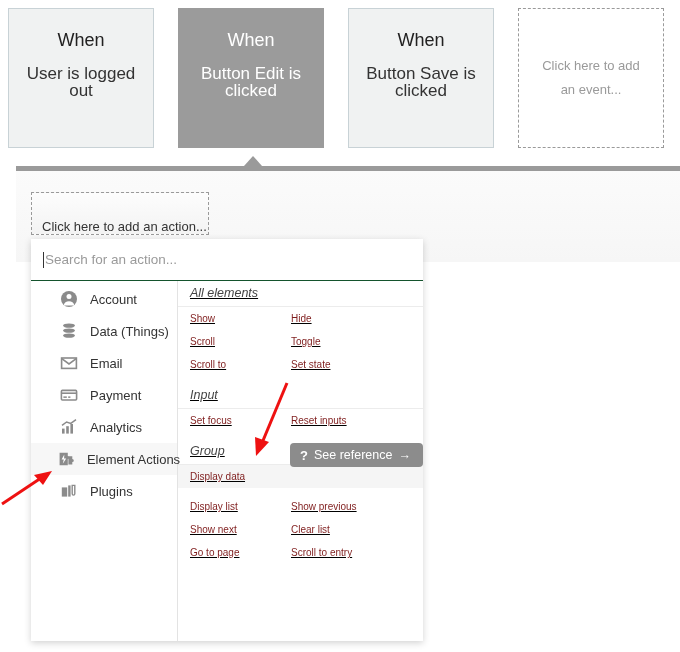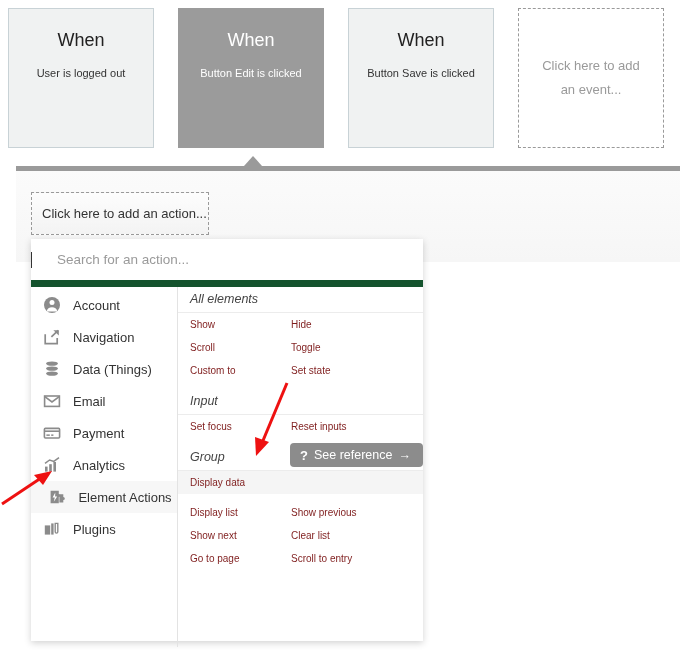--- a/index.html
+++ b/index.html
@@ -45,21 +45,21 @@
     align-items: center;
     justify-content: center;
   }
   .ev-when {
     font-size: 18px;
     color: #222222;
     line-height: 22px;
     margin-bottom: 14px;
   }
   .ev-sub {
-    font-size: 11px;
+    font-size: 17px;
     color: #333333;
     line-height: 17px;
     padding: 0 8px;
   }
   .event-card.selected .ev-when,
   .event-card.selected .ev-sub { color: #ffffff; }
   .ev-placeholder-text {
     font-size: 13px;
     color: #9a9a9a;
     line-height: 24px;
@@ -88,41 +88,41 @@
   #add-action-box {
     position: absolute;
     left: 31px; top: 192px;
     width: 178px; height: 43px;
     box-sizing: border-box;
     border: 1px dashed #9a9a9a;
     background: linear-gradient(#fdfdfd, #f3f3f3);
     font-size: 13px;
     color: #333333;
     display: flex;
-    align-items: center;
+    align-items: flex-end;
     padding-left: 10px;
   }
 
   
   #action-dropdown {
     position: absolute;
     left: 31px; top: 239px;
     width: 392px;
     height: 402px;
     background: #ffffff;
     box-shadow: 0 2px 7px rgba(0,0,0,0.18);
     box-sizing: border-box;
   }
   #search-row {
     height: 41px;
-    border-bottom: 7px solid #14532d;
+    border-bottom: 1px solid #14532d;
     display: flex;
     align-items: center;
+    padding-left: 12px;
     position: relative;
-    gap: 24px;
   }
   #search-caret {
     width: 1px; height: 16px; background: #333;
     margin-right: 1px;
   }
   #search-input {
     border: 0; outline: 0;
     font-family: "Liberation Sans", sans-serif;
     font-size: 13.5px;
     color: #9a9a9a;
@@ -139,41 +139,42 @@
   #category-list {
     width: 147px;
     border-right: 1px solid #e3e3e3;
     box-sizing: border-box;
     padding-top: 2px;
   }
   .cat-item {
     height: 32px;
     display: flex;
     align-items: center;
-    padding-left: 11px;
+    padding-left: 28px;
     box-sizing: border-box;
   }
   .cat-item.active { background: #f7f7f7; justify-content: center; }
   .cat-icon {
     width: 20px; height: 20px;
     margin-right: 11px;
     display: flex; align-items: center; justify-content: center;
     flex: 0 0 20px;
   }
   .cat-icon svg { display: block; }
   .cat-label {
     font-size: 13px;
     color: #333333;
     white-space: nowrap;
   }
 
   #action-list {
     flex: 1;
     padding: 0;
     position: relative;
+    text-decoration: underline;
   }
   .sec-head {
     font-size: 12.5px;
     font-style: italic;
     color: #444444;
     padding: 5px 0 5px 12px;
     border-bottom: 1px solid #ececec;
     line-height: 15px;
   }
   .act-row {
@@ -262,30 +263,20 @@
         <span class="cat-icon">
           <svg width="18" height="18" viewBox="0 0 18 18">
               <circle cx="9" cy="9" r="8" fill="#8b8b8b"></circle>
               <circle cx="9" cy="6.6" r="2.5" fill="#fff"></circle>
               <path d="M3.6 15.4a5.6 5.6 0 0 1 10.8 0" fill="#fff"></path>
             </svg>
         </span>
         <span class="cat-label">Account</span>
       </div>
 
-      <div class="cat-item">
-        <span class="cat-icon">
-          <svg width="18" height="18" viewBox="0 0 18 18">
-              <path d="M2.2 6.2v9.4h12V10" fill="none" stroke="#8b8b8b" stroke-width="1.7"></path>
-              <path d="M8.4 8.8L15.2 2.4" fill="none" stroke="#8b8b8b" stroke-width="1.7"></path>
-              <path d="M10.4 2.2h5.4v5.4z" fill="#8b8b8b"></path>
-            </svg>
-        </span>
-        <span class="cat-label">Navigation</span>
-      </div>
 
       <div class="cat-item">
         <span class="cat-icon">
           <svg width="18" height="18" viewBox="0 0 18 18">
               <ellipse cx="9" cy="3.6" rx="6" ry="2.2" fill="#8b8b8b"></ellipse>
               <ellipse cx="9" cy="8.6" rx="6" ry="2.2" fill="#8b8b8b"></ellipse>
               <ellipse cx="9" cy="13.6" rx="6" ry="2.2" fill="#8b8b8b"></ellipse>
             </svg>
         </span>
         <span class="cat-label">Data (Things)</span>
@@ -355,21 +346,21 @@
       <div class="sec-head">All elements</div>
       <div class="act-row">
         <span class="act-cell c1">Show</span>
         <span class="act-cell c2">Hide</span>
       </div>
       <div class="act-row">
         <span class="act-cell c1">Scroll</span>
         <span class="act-cell c2">Toggle</span>
       </div>
       <div class="act-row">
-        <span class="act-cell c1">Custom to</span>
+        <span class="act-cell c1">Scroll to</span>
         <span class="act-cell c2">Set state</span>
       </div>
       <div class="act-spacer"></div>
 
       <div class="sec-head">Input</div>
       <div class="act-row">
         <span class="act-cell c1">Set focus</span>
         <span class="act-cell c2">Reset inputs</span>
       </div>
       <div class="act-spacer"></div>

